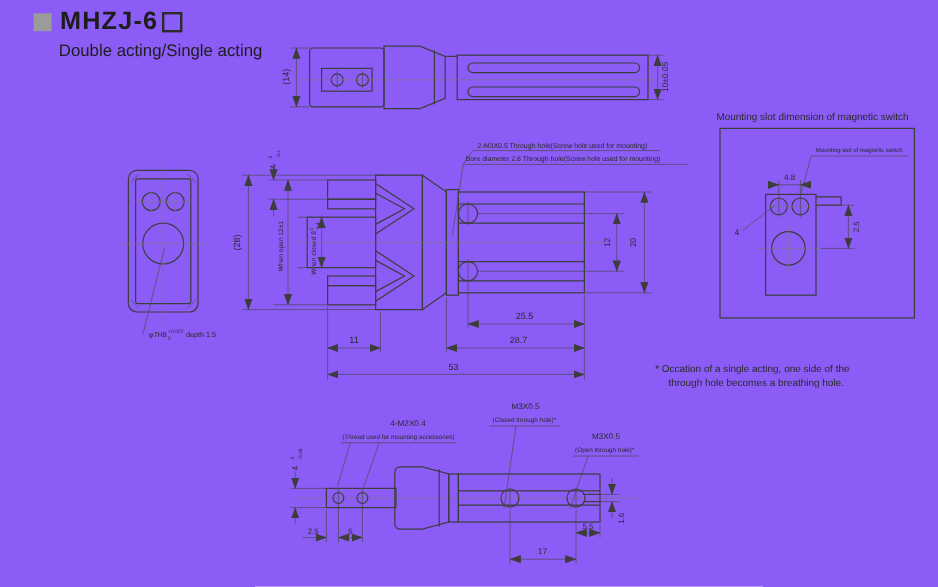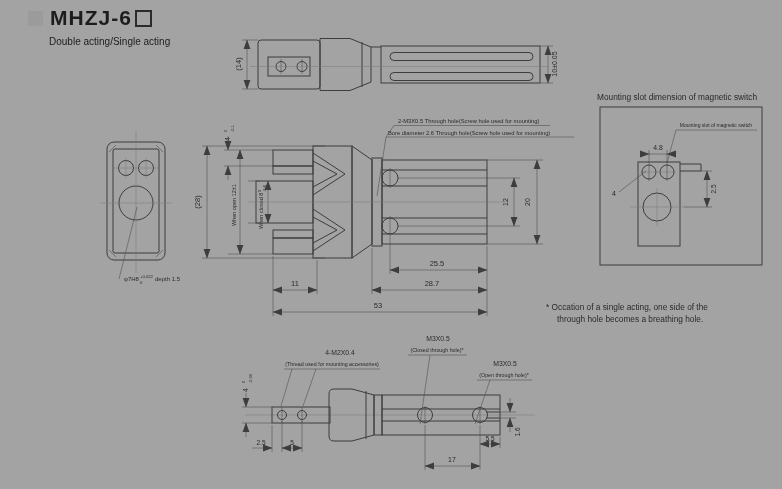--- a/index.html
+++ b/index.html
@@ -1,23 +1,23 @@
 <!DOCTYPE html>
 <html><head>
 <meta charset="utf-8">
 <style>
   html,body{margin:0;padding:0;background:#ffffff;}
-  #page{position:relative;width:782px;height:489px;background:#a3a3a3;overflow:hidden;
+  #page{position:relative;width:782px;height:489px;background:#8b5cf6;overflow:hidden;
         font-family:"Liberation Sans", sans-serif;color:#222;}
   #header{position:absolute;left:28px;top:6px;}
   #title-row{display:flex;align-items:center;}
   .sq-bullet{width:15px;height:15px;background:#9b9b9b;display:inline-block;margin-right:7px;}
   #model-title{font-size:21px;font-weight:bold;letter-spacing:1px;color:#1d1d1d;}
   .open-box{display:inline-block;width:13px;height:13px;border:2px solid #2b2b2b;margin-left:3px;vertical-align:-1px;}
-  #subtitle{position:absolute;left:49px;top:32px;font-size:10px;line-height:20px;color:#1d1d1d;}
+  #subtitle{position:absolute;left:49px;top:32px;font-size:14px;line-height:20px;color:#1d1d1d;}
   svg{position:absolute;left:0;top:0;}
   svg text{fill:#2a2a2a;}
   .ln{stroke:#3d3d3d;stroke-width:1;fill:none;}
   .thin{stroke:#4a4a4a;stroke-width:0.55;fill:none;}
   .cl{stroke:#7a7a7a;stroke-width:0.5;fill:none;}
 </style>
 </head>
 <body>
 
 <div id="page">

